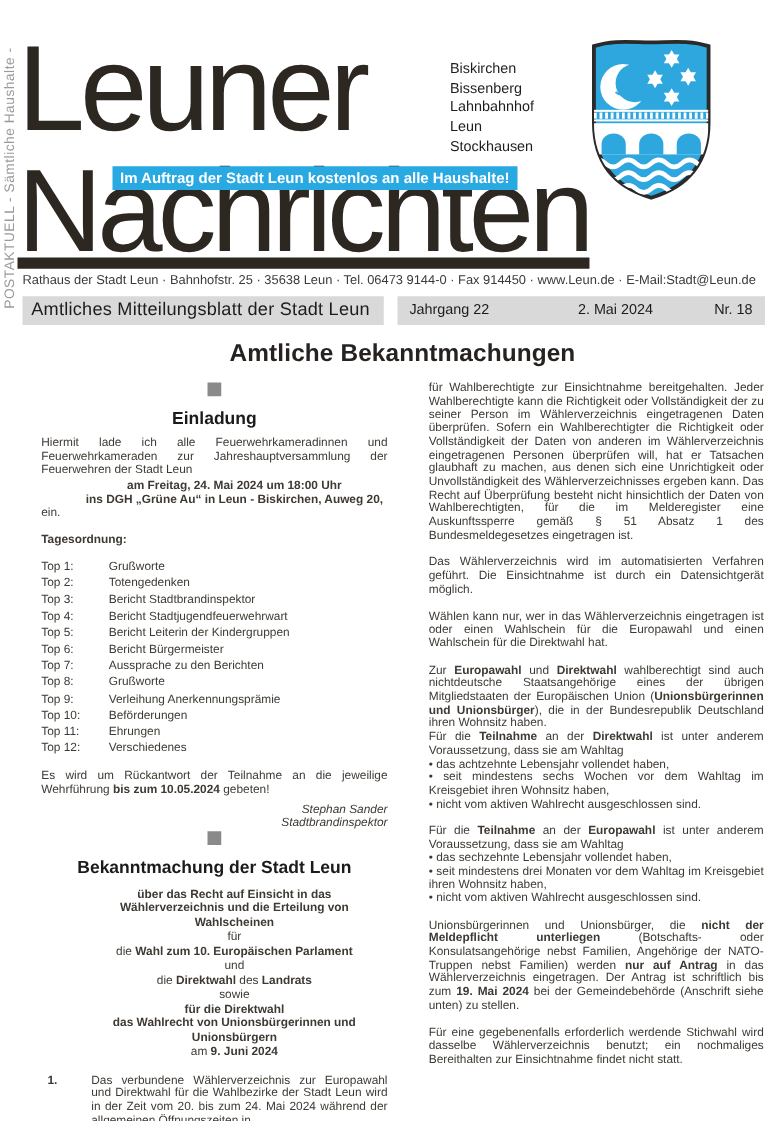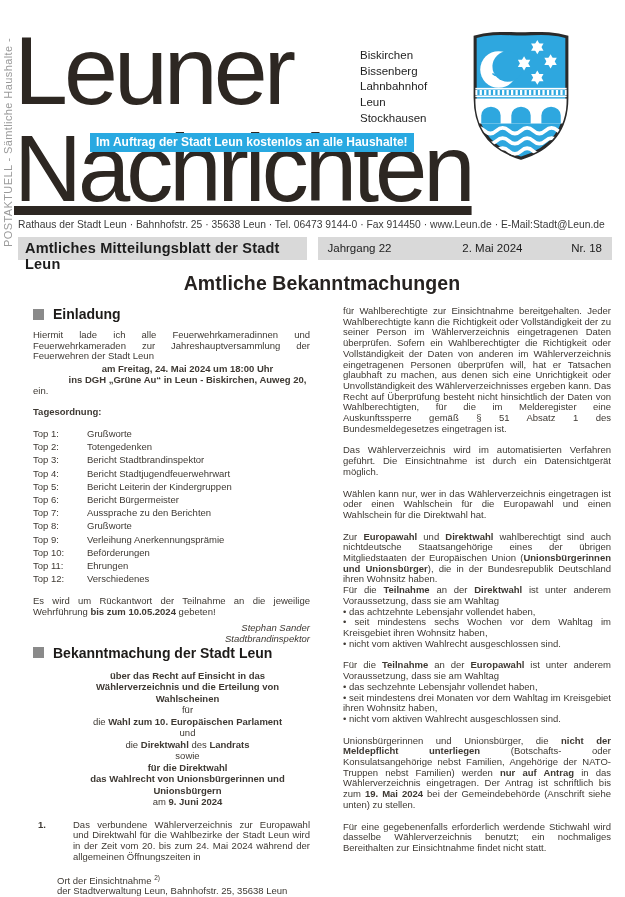--- a/index.html
+++ b/index.html
@@ -20,33 +20,33 @@
           letter-spacing:-4px;color:#2d2722;font-weight:400;}
   .title2{position:absolute;left:-4px;top:86px;font-size:94px;line-height:1;
           letter-spacing:-4px;color:#2d2722;font-weight:400;z-index:1;text-decoration:underline;}
   .badge{position:absolute;left:72px;top:97px;z-index:3;background:#29a9e1;color:#fff;
          font-size:12px;font-weight:bold;padding:2px 6px 3px;white-space:nowrap;}
   .districts{position:absolute;left:342px;top:12px;font-size:11.5px;line-height:15.7px;color:#1e1e1e;z-index:2;}
   .crest{position:absolute;left:450px;top:-10px;width:106px;height:138px;z-index:2;}
   .address{position:absolute;left:0;top:183px;font-size:10.3px;color:#3a3a3a;white-space:nowrap;letter-spacing:0;}
   .bars{position:absolute;left:0;right:0;top:201px;display:flex;gap:11px;}
   .bar{background:#d9d9d9;height:23px;box-sizing:border-box;}
-  .bar-left{flex:1;font-size:14.5px;color:#1c1c1c;padding:3px 7px 0;letter-spacing:.2px;font-weight:bold;}
+  .bar-left{flex:1;font-size:14.5px;color:#1c1c1c;padding:3px 7px 0;letter-spacing:.2px;}
   .bar-right{flex:1;font-size:11.5px;color:#1c1c1c;padding:5px 10px 0;display:flex;text-align:center;}
   .bar-right .jg{margin-right:22px;}
   .bar-right .dt{flex:1;}
   .bar-right .nr{}
   
   .content{position:absolute;left:33px;right:14px;top:272px;}
   .section-title{text-align:center;font-size:19.5px;font-weight:bold;color:#262220;letter-spacing:.1px;}
   .cols{display:flex;gap:33px;margin-top:11px;}
   .col-l{width:277px;flex:none;}
   .col-r{flex:1;min-width:0;}
   .body-txt{font-size:9.5px;line-height:10.7px;text-align:justify;}
-  h3.sec{display:flex;align-items:center;gap:9px;margin:0 0 8px;font-size:14px;color:#1d1b19;}
+  h3.sec{display:flex;align-items:center;gap:9px;margin:0 0 8px;font-size:14px;color:#1d1b19;flex-direction:column;}
   .sq{width:11px;height:11px;background:#8a8a8a;flex:none;}
   .ctr{text-align:center;margin-left:32px;}
   .b{font-weight:bold;}
   p{margin:0;}
   .mt2{margin-top:2px;}.mt11{margin-top:11px;}.mt13{margin-top:13px;}
   .agenda{display:grid;grid-template-columns:54px 1fr;row-gap:0;line-height:13.2px;font-size:9.5px;margin-top:9px;}
   .sig{ text-align:right;font-style:italic;line-height:11.5px;margin-top:4px;font-size:9.5px;}
   .subt{line-height:11.5px;font-size:9.5px;margin-top:9px;}
   .item{display:grid;grid-template-columns:35px 1fr;margin-top:12px;padding-left:5px;}
   .place{margin-left:24px;margin-top:10px;line-height:10.7px;font-size:9.5px;text-align:left;}

